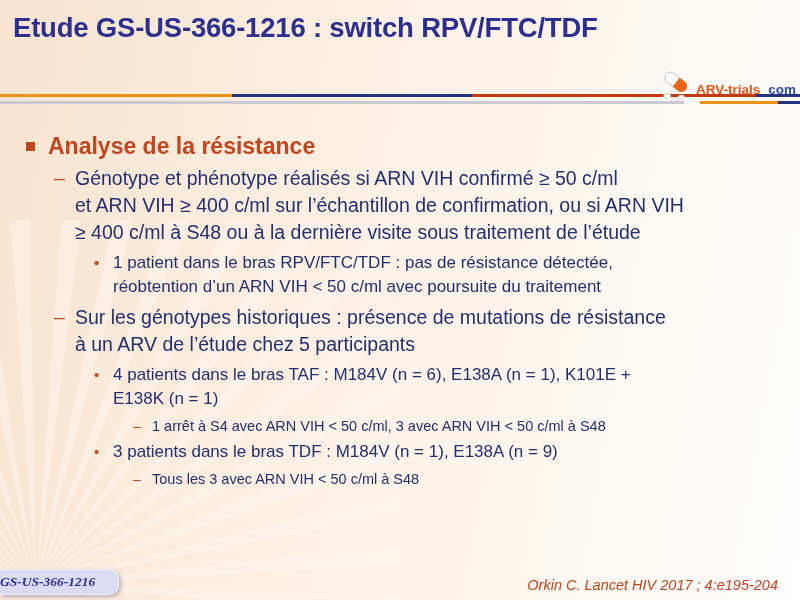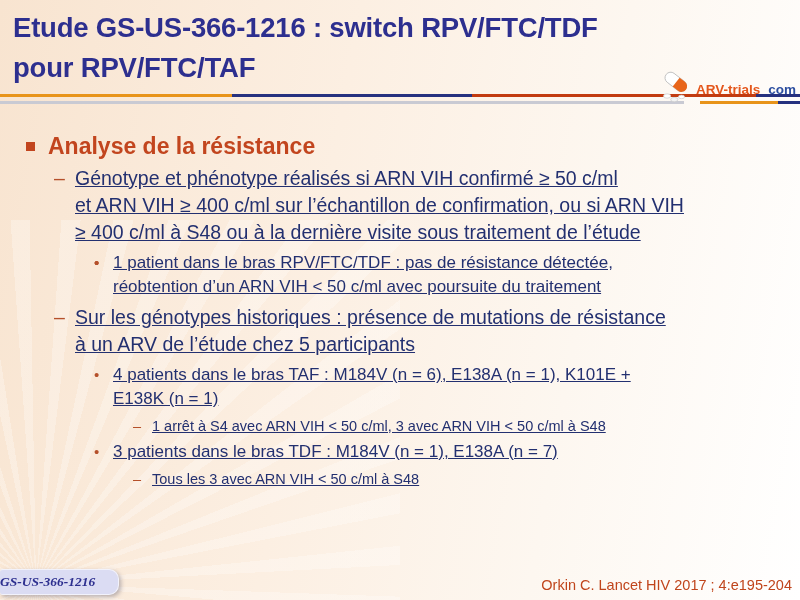--- a/index.html
+++ b/index.html
@@ -27,46 +27,45 @@
     background:linear-gradient(to right,#e8941a 0 29%,#26317f 29% 59%,#c23b10 59% 94.5%,#26317f 94.5% 100%);
   }
   .rule2{
     position:absolute;top:101px;left:0;width:800px;height:3px;
     background:linear-gradient(to right,#c9cad3 0 85.5%,rgba(0,0,0,0) 85.5% 87.5%,#e8941a 87.5% 97.2%,#26317f 97.2% 100%);
   }
   .heading{position:absolute;top:131px;left:26px;color:#c2451e;font-weight:bold;font-size:23px;line-height:30px;}
   .heading .sq{display:inline-block;width:9px;height:9px;background:#c2451e;margin-right:13px;vertical-align:3px;}
   .content{position:absolute;top:165px;left:0;width:800px;}
   .item{position:relative;color:#233070;}
-  .item .txt{display:block;white-space:pre-line;text-decoration:underline;}
+  .item .txt{display:block;white-space:pre-line;}
   .item .marker{position:absolute;top:0;color:#b5502a;}
   .lvl2{font-size:19.5px;line-height:27px;padding-left:75px;margin-bottom:5px;}
   .lvl2 .marker{left:54px;}
   .lvl3{font-size:17px;line-height:24px;padding-left:113px;margin-bottom:5px;}
   .lvl3 .marker{left:94px;font-size:15px;}
   .lvl4{font-size:14.5px;line-height:20px;padding-left:152px;margin-bottom:4px;}
   .lvl4 .marker{left:133px;}
   .study-badge{
     position:absolute;left:0;bottom:5px;width:118px;height:24px;line-height:24px;text-align:left;
     background:#dbdcf3;border:1px solid #f2f2fb;border-left:none;border-radius:3px 10px 10px 3px;
     box-shadow:2px 2px 4px rgba(60,60,90,0.35);
     font-family:"Liberation Serif",serif;font-weight:bold;font-style:italic;font-size:13.5px;color:#2d2f8f;z-index:4;
   }
   .reference{
-    position:absolute;right:8px;bottom:7px;font-size:14.5px;color:#c0451c;z-index:4;margin-top:24px;
+    position:absolute;right:22px;bottom:7px;font-style:italic;font-size:14.5px;color:#c0451c;z-index:4;margin-top:24px;
   }
 </style>
 </head>
 <body>
 
 <div class="slide">
 
   <div class="title">
     <div>Etude GS-US-366-1216 : switch RPV/FTC/TDF</div>
-    <div>pour RPV/FTC/TAF</div>
   </div>
 
   <div class="logo">
     <span>
       <svg width="36" height="34" viewBox="0 0 40 36">
         <g transform="rotate(38 20 13)">
           <rect x="5" y="7" width="27" height="12.5" rx="6.2" fill="#ffffff" stroke="#c0c0c0" stroke-width="1"></rect>
           <path d="M19 7 h7.5 a6.2 6.2 0 0 1 0 12.5 H19 z" fill="#e8651a"></path>
         </g>
         <ellipse cx="9" cy="28" rx="4" ry="2.4" fill="#ffffff" stroke="#cccccc" stroke-width="0.8"></ellipse>
@@ -106,21 +105,21 @@
         <span class="marker">•</span>
         <span class="txt">4 patients dans le bras TAF : M184V (n = 6), E138A (n = 1), K101E +
 E138K (n = 1)</span>
       </div>
       <div class="item lvl4">
         <span class="marker">–</span>
         <span class="txt">1 arrêt à S4 avec ARN VIH &lt; 50 c/ml, 3 avec ARN VIH &lt; 50 c/ml à S48</span>
       </div>
       <div class="item lvl3">
         <span class="marker">•</span>
-        <span class="txt">3 patients dans le bras TDF : M184V (n = 1), E138A (n = 7)</span>
+        <span class="txt">3 patients dans le bras TDF : M184V (n = 1), E138A (n = 9)</span>
       </div>
       <div class="item lvl4">
         <span class="marker">–</span>
         <span class="txt">Tous les 3 avec ARN VIH &lt; 50 c/ml à S48</span>
       </div>
     </div>
 
   <div class="study-badge">GS-US-366-1216</div>
   <div class="reference">Orkin C. Lancet HIV 2017 ; 4:e195-204</div>
 

